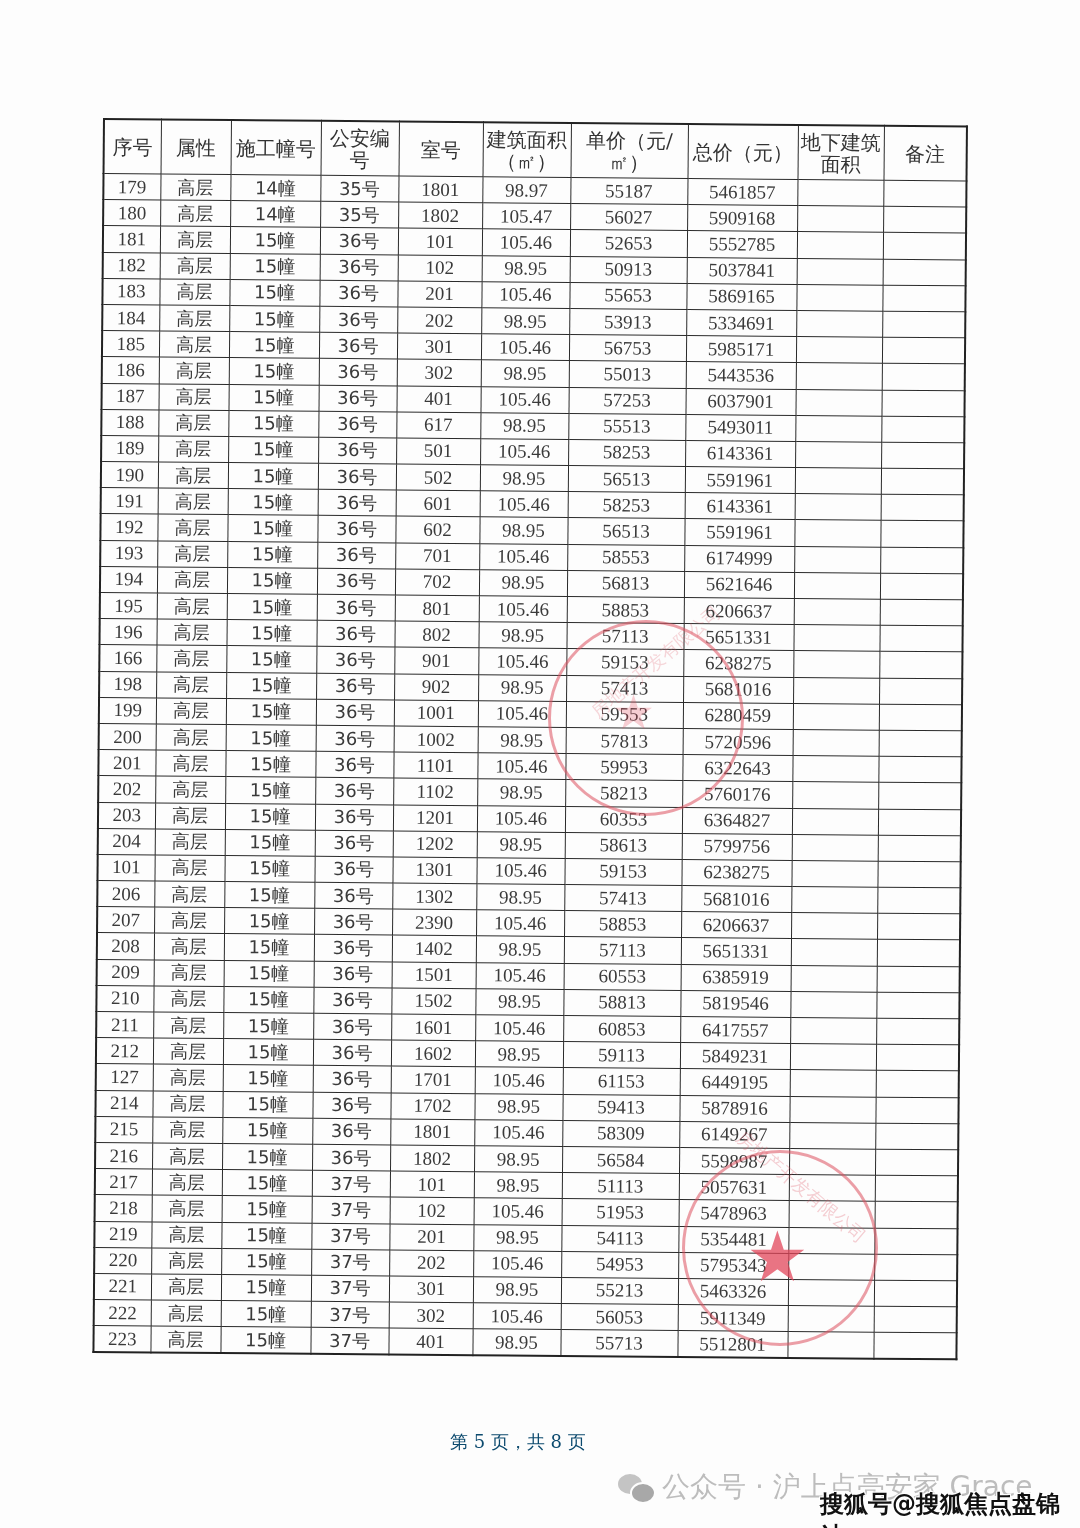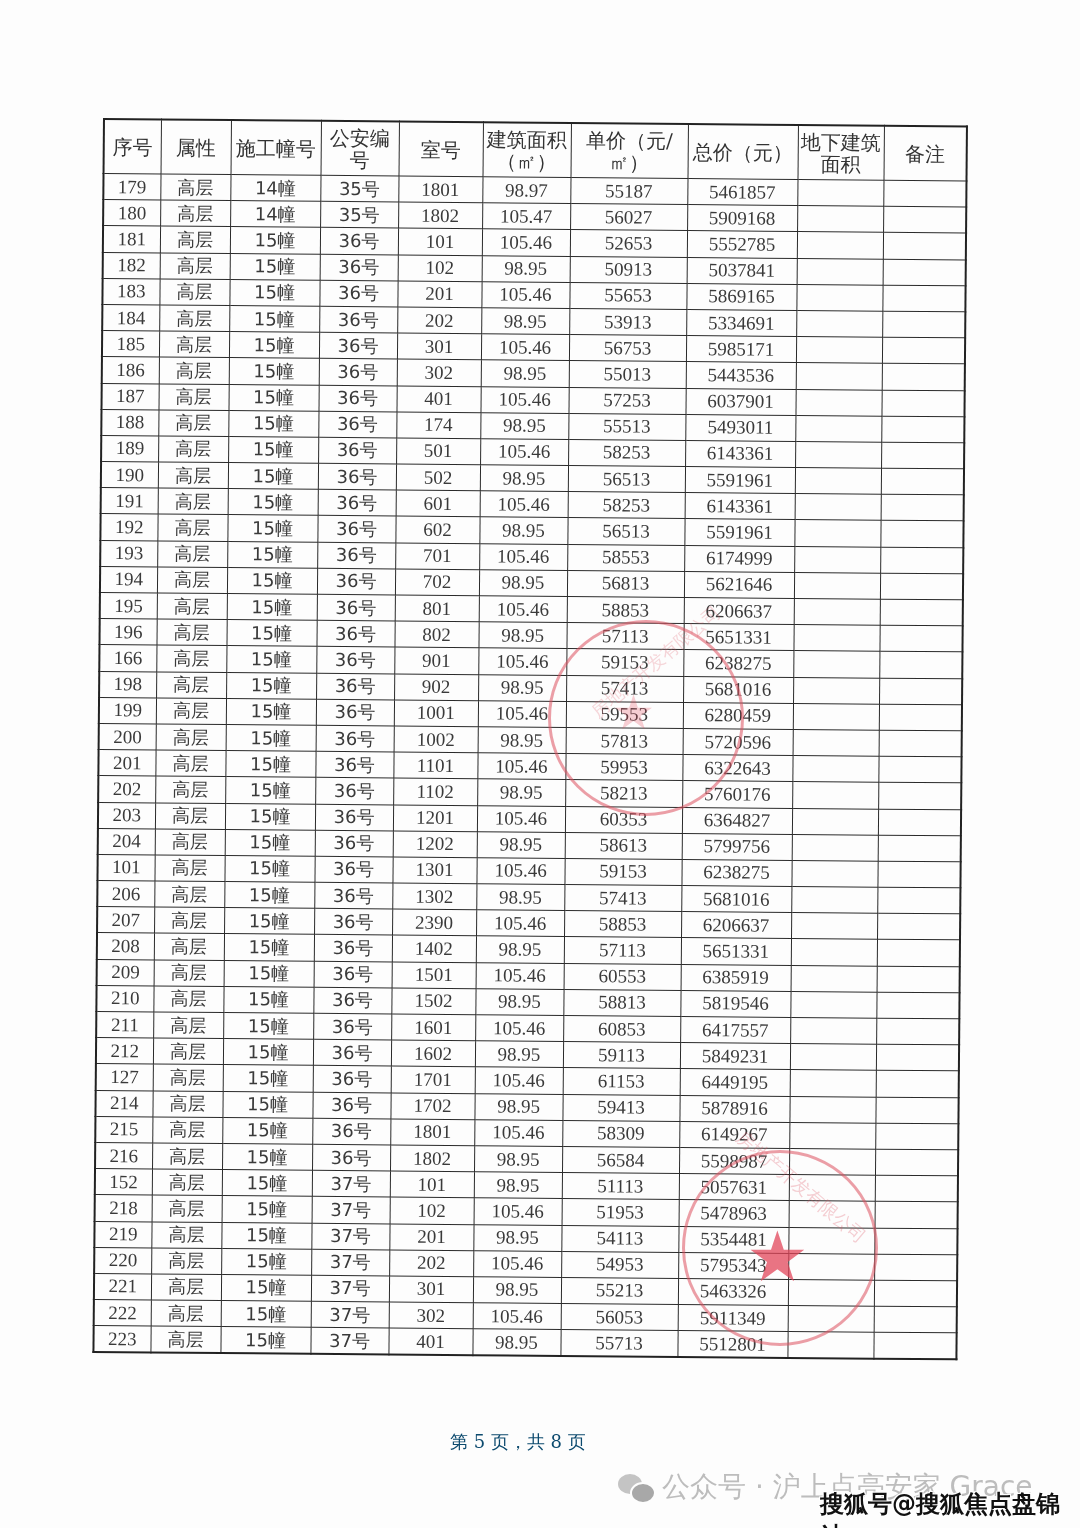--- a/index.html
+++ b/index.html
@@ -197,21 +197,21 @@
             <td>57253</td>
             <td>6037901</td>
             <td></td>
             <td></td>
           </tr>
           <tr>
             <td>188</td>
             <td class="cn">高层</td>
             <td class="cn">15幢</td>
             <td class="cn">36号</td>
-            <td>174</td>
+            <td>617</td>
             <td>98.95</td>
             <td>55513</td>
             <td>5493011</td>
             <td></td>
             <td></td>
           </tr>
           <tr>
             <td>189</td>
             <td class="cn">高层</td>
             <td class="cn">15幢</td>
@@ -541,21 +541,21 @@
             <td class="cn">15幢</td>
             <td class="cn">36号</td>
             <td>1802</td>
             <td>98.95</td>
             <td>56584</td>
             <td>5598987</td>
             <td></td>
             <td></td>
           </tr>
           <tr>
-            <td>152</td>
+            <td>217</td>
             <td class="cn">高层</td>
             <td class="cn">15幢</td>
             <td class="cn">37号</td>
             <td>101</td>
             <td>98.95</td>
             <td>51113</td>
             <td>5057631</td>
             <td></td>
             <td></td>
           </tr>

